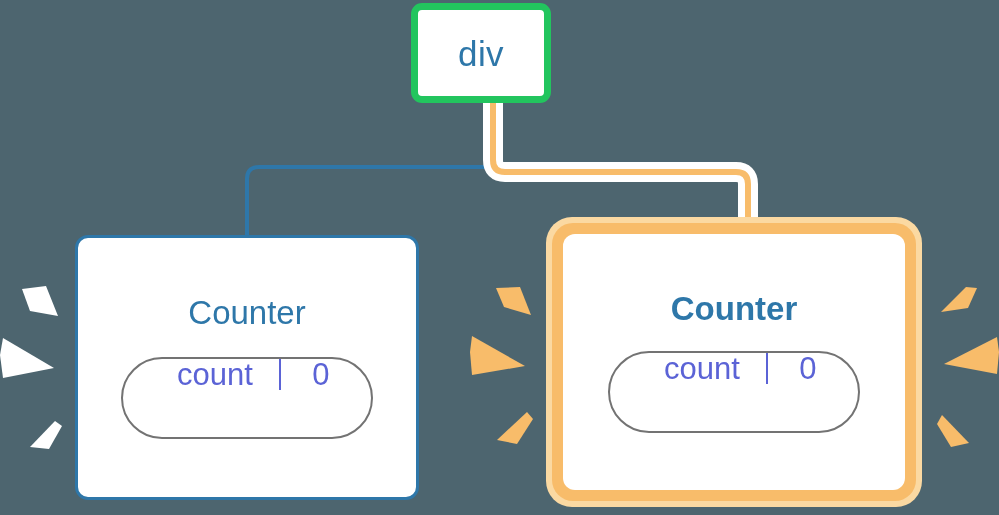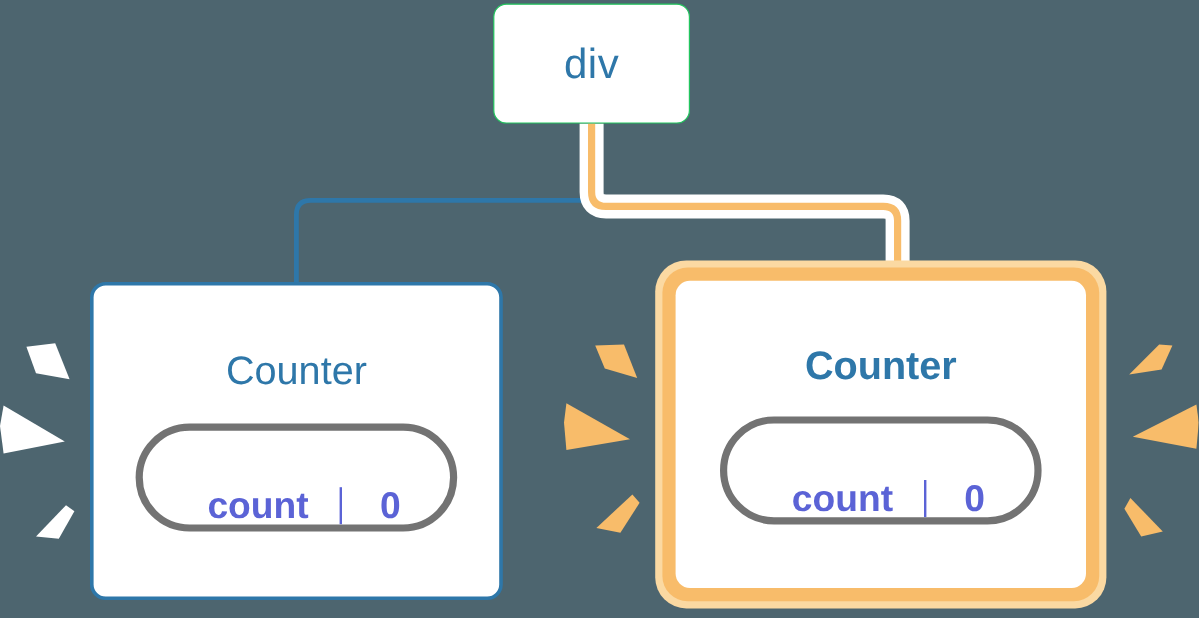--- a/index.html
+++ b/index.html
@@ -43,23 +43,23 @@
     background: #ffffff;
     display: flex;
     flex-direction: column;
     align-items: center;
     justify-content: center;
   }
 
   .node-div {
     left: 411px;
     top: 3px;
-    width: 164px;
+    width: 140px;
     height: 100px;
-    border: 1px solid #22c55e;
+    border: 7px solid #22c55e;
     border-radius: 11px;
     z-index: 5;
   }
   .node-div .node-title {
     font-size: 35px;
     font-weight: 400;
     color: #2e77a9;
     letter-spacing: 0.4px;
     line-height: 1;
   }
@@ -113,27 +113,26 @@
     font-size: 33px;
     font-weight: 700;
     color: #2e77a9;
     margin-bottom: 26px;
     line-height: 1;
   }
 
   
   .state-pill {
     display: flex;
-    align-items: flex-end;
-    border: 6px solid #737373;
+    align-items: flex-start;
+    border: 2px solid #737373;
     border-radius: 999px;
     height: 78px;
     background: transparent;
     overflow: hidden;
-    font-weight: bold;
   }
   .state-pill .pill-key,
   .state-pill .pill-val {
     display: flex;
     align-items: center;
     justify-content: center;
     font-size: 31px;
     color: #5b63d6;
     line-height: 1;
   }

